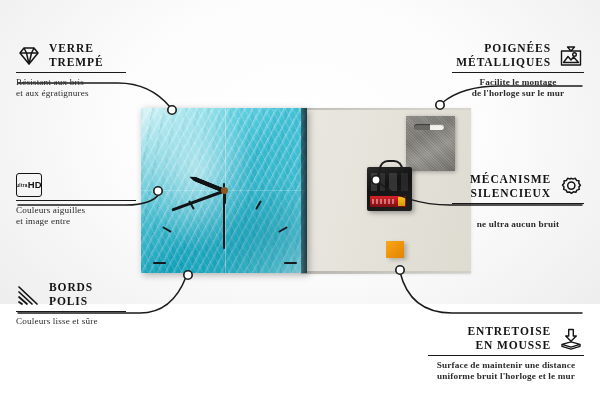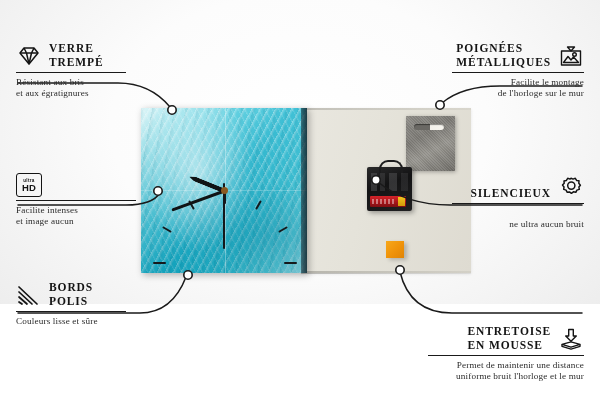--- a/index.html
+++ b/index.html
@@ -131,32 +131,32 @@
   
   .callout{position:absolute;z-index:25;}
   .co-head{display:flex;align-items:center;gap:7px;}
   .co-left .co-head{justify-content:flex-start;}
   .co-right .co-head{justify-content:flex-end;}
   .co-title{
     font-family:"Liberation Serif", serif;
     font-weight:bold;font-size:11.5px;letter-spacing:.9px;color:#141414;
     line-height:13.5px;text-transform:uppercase;
   }
-  .co-right .co-title{text-align:left;}
+  .co-right .co-title{text-align:right;}
   .co-rule{height:1px;background:#1a1a1a;margin:3px 0 4px;}
   .co-sub{
     font-family:"Liberation Serif", serif;
     font-size:9.2px;line-height:11.2px;color:#2b2b2b;letter-spacing:.15px;
   }
-  .co-right .co-sub{text-align:right;}
+  .co-right .co-sub{text-align:center;font-weight:bold;}
   .ic{width:26px;height:24px;flex:0 0 26px;}
   .ic svg{display:block;width:26px;height:24px;}
   .hd-badge{
     width:26px;height:24px;flex:0 0 26px;border:1.6px solid #141414;border-radius:3px;
-    display:flex;flex-direction:column;align-items:center;justify-content:center;
+    display:flex;align-items:center;justify-content:center;
     font-family:"Liberation Sans", sans-serif;color:#141414;box-sizing:border-box;
   }
   .hd-ultra{font-size:4.6px;font-weight:bold;letter-spacing:.3px;line-height:5px;}
   .hd-main{font-size:9.5px;font-weight:bold;letter-spacing:.2px;line-height:10px;}
 </style>
 </head>
 <body>
 
 <div id="stage">
 
@@ -253,22 +253,22 @@
       <span class="hd-badge">
         <span class="hd-ultra">ultra</span>
         <span class="hd-main">HD</span>
       </span>
       <span class="co-title">
         <br>
       </span>
     </div>
     <div class="co-rule" style="width:120px"></div>
     <div class="co-sub">
-      <span>Facilite intenses</span><br>
-      <span>et image aucun</span>
+      <span>Couleurs aiguilles</span><br>
+      <span>et image entre</span>
     </div>
   </div>
 
   <div class="callout co-left" style="left:16px;top:281px;width:110px;">
     <div class="co-head">
       <span class="ic">
         <svg viewBox="0 0 26 24">
           <g stroke="#141414" stroke-width="1.7" stroke-linecap="round">
             <line x1="3" y1="4" x2="21" y2="21"></line>
             <line x1="3" y1="9" x2="16" y2="21"></line>
@@ -308,21 +308,21 @@
     <div class="co-rule" style="width:132px"></div>
     <div class="co-sub">
       <span>Facilite le montage</span><br>
       <span>de l'horloge sur le mur</span>
     </div>
   </div>
 
   <div class="callout co-right" style="left:452px;top:173px;width:132px;">
     <div class="co-head">
       <span class="co-title">
-        <br>
+        <span>MÉCANISME</span><br>
         <span>SILENCIEUX</span>
       </span>
       <span class="ic">
         <svg viewBox="0 0 26 24">
           <g fill="none" stroke="#141414" stroke-width="1.5" stroke-linejoin="round">
             <path d="M13 3.2 L15 4.1 L17.3 3.3 L18.6 5.4 L21 5.8 L20.8 8.3 L22.4 10.2
                      L20.9 12 L21.3 14.4 L18.9 15.1 L17.8 17.3 L15.4 16.8 L13.4 18.3
                      L11.5 16.9 L9.1 17.3 L8.1 15.1 L5.7 14.4 L6 12 L4.5 10.1 L6.2 8.3
                      L6 5.9 L8.4 5.4 L9.7 3.3 L12 4.1 Z"></path>
             <circle cx="13.3" cy="10.6" r="3.6"></circle>
@@ -348,18 +348,18 @@
           <g fill="none" stroke="#141414" stroke-width="1.4" stroke-linejoin="round">
             <path d="M10.7 2.5 L15.3 2.5 L15.3 9 L18.3 9 L13 14.2 L7.7 9 L10.7 9 Z"></path>
             <path d="M13 14.8 L22 17.4 L13 20.2 L4 17.4 Z"></path>
             <path d="M4 17.4 L4 19.3 L13 22.1 L22 19.3 L22 17.4"></path>
           </g>
         </svg>
       </span>
     </div>
     <div class="co-rule" style="width:156px"></div>
     <div class="co-sub">
-      <span>Permet de maintenir une distance</span><br>
+      <span>Surface de maintenir une distance</span><br>
       <span>uniforme bruit l'horloge et le mur</span>
     </div>
   </div>
 
 </div>
 
 </body></html>

